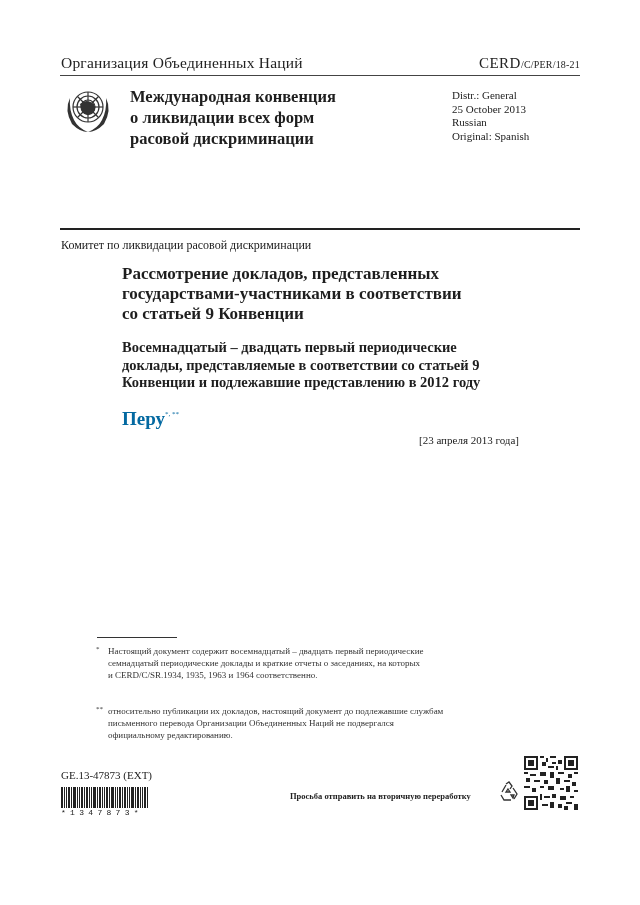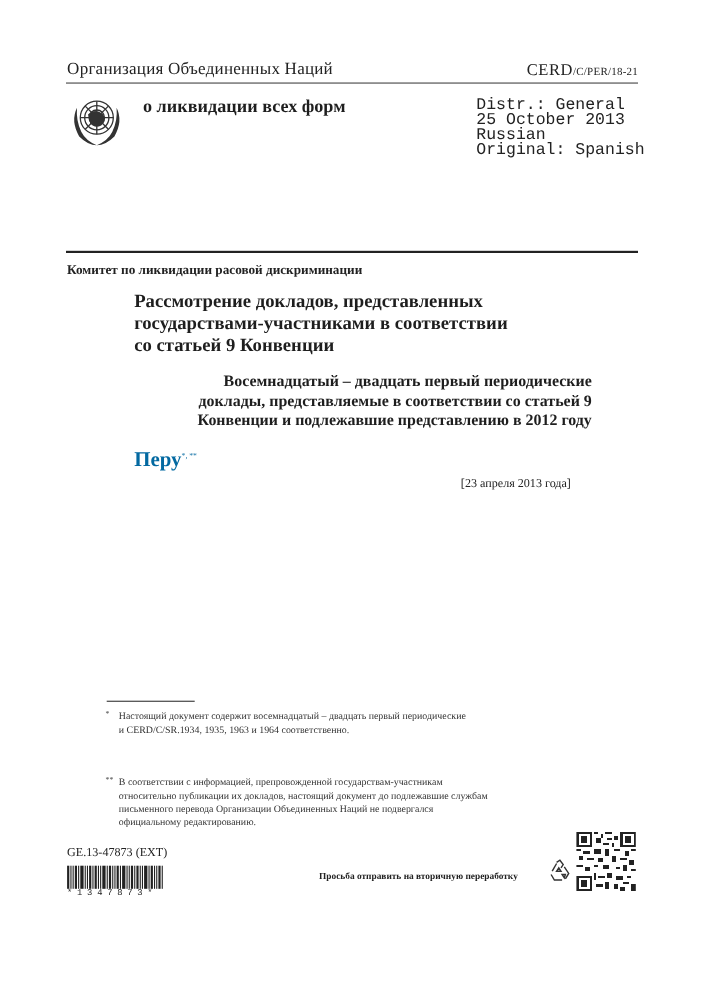--- a/index.html
+++ b/index.html
@@ -5,25 +5,25 @@
   html, body { margin:0; padding:0; background:#ffffff; }
   body { width:640px; height:905px; position:relative; overflow:hidden; font-family:"Liberation Serif","DejaVu Serif",serif; color:#1a1a1a; }
   .abs { position:absolute; }
   .org-name { left:61px; top:54px; font-size:15.5px; letter-spacing:0.2px; color:#222; }
   .symbol { right:60px; top:49px; font-size:21px; color:#222; white-space:nowrap; }
   .symbol .main { font-size:15px; letter-spacing:0.5px; }
   .symbol .sub { font-size:10px; letter-spacing:0.2px; }
   .rule-top { left:60px; top:75px; width:520px; height:1px; background:#444; }
   .logo { left:62px; top:84px; width:52px; height:52px; }
   .conv-title { left:130px; top:86px; font-size:16.5px; font-weight:bold; line-height:21px; color:#1e1e1e; }
-  .distr { left:433px; top:89px; font-size:15px; line-height:13.5px; color:#222;font-family:Liberation Mono, monospace; }
+  .distr { left:452px; top:89px; font-size:11px; line-height:13.5px; color:#222; }
   .rule-thick { left:60px; top:228px; width:520px; height:2px; background:#222; }
-  .committee { left:61px; top:238px; font-size:12px; font-weight:bold; color:#222; }
+  .committee { left:61px; top:238px; font-size:12px; font-weight:normal; color:#222; }
   .h1 { left:122px; top:264px; width:420px; font-size:17px; font-weight:bold; line-height:20px; color:#1e1e1e; }
-  .h2 { left:108px; top:339px; width:430px; font-size:14.5px; font-weight:bold; line-height:17.5px; color:#1e1e1e;text-align:right; }
+  .h2 { left:122px; top:339px; width:430px; font-size:14.5px; font-weight:bold; line-height:17.5px; color:#1e1e1e; }
   .country { left:122px; top:408px; font-size:19px; font-weight:bold; color:#0369a1; }
   .country sup { font-size:7px; font-weight:normal; vertical-align:top; position:relative; top:2px; }
   .date { right:121px; top:434px; font-size:11px; color:#222; }
   .fn-rule { left:97px; top:637px; width:80px; height:1px; background:#333; }
   .fn { left:108px; width:420px; font-size:9px; line-height:12px; color:#333; }
   .fn .mark { position:absolute; left:-12px; top:-2px; font-size:7px; }
   .fn1 { top:645px; }
   .fn2 { top:705px; }
   .job { left:61px; top:769px; font-size:11px; color:#222; }
   .barcode { left:61px; top:787px; width:92px; height:21px; display:flex; align-items:stretch; }
@@ -52,21 +52,23 @@
     <line x1="36.5" y1="12.5" x2="15.5" y2="33.5"></line>
   </g>
   <path d="M18 20 q6 -6 14 0 q3 6 -2 10 q-6 3 -10 -2 z" fill="#333"></path>
   <g fill="#333">
     <path d="M8 14 q-6 12 2 26 q8 8 16 8 q-10 -4 -14 -12 q-5 -10 -4 -22 z"></path>
     <path d="M44 14 q6 12 -2 26 q-8 8 -16 8 q10 -4 14 -12 q5 -10 4 -22 z"></path>
   </g>
 </svg>
 
 <div class="abs conv-title">
+  <div>Международная конвенция</div>
   <div>о ликвидации всех форм</div>
+  <div>расовой дискриминации</div>
 </div>
 
 <div class="abs distr">
   <div>Distr.: General</div>
   <div>25 October 2013</div>
   <div>Russian</div>
   <div>Original: Spanish</div>
 </div>
 
 <div class="abs rule-thick"></div>
@@ -86,26 +88,26 @@
 
 <div class="abs country"><span>Перу</span><sup>*, **</sup></div>
 
 <div class="abs date">[23 апреля 2013 года]</div>
 
 <div class="abs fn-rule"></div>
 
 <div class="abs fn fn1">
   <span class="mark">*</span>
   <div>Настоящий документ содержит восемнадцатый – двадцать первый периодические</div>
+  <div>семнадцатый периодические доклады и краткие отчеты о заседаниях, на которых</div>
   <div>и CERD/C/SR.1934, 1935, 1963 и 1964 соответственно.</div>
 </div>
 
 <div class="abs fn fn2">
   <span class="mark">**</span>
-  <div>В соответствии с информацией, препровожденной государствам-участникам</div>
   <div>относительно публикации их докладов, настоящий документ до подлежавшие службам</div>
   <div>письменного перевода Организации Объединенных Наций не подвергался</div>
   <div>официальному редактированию.</div>
 </div>
 
 <div class="abs job">GE.13-47873  (EXT)</div>
 
 <div class="abs barcode">
   <span style="width:2px"></span>
     <span style="width:1px"></span>

